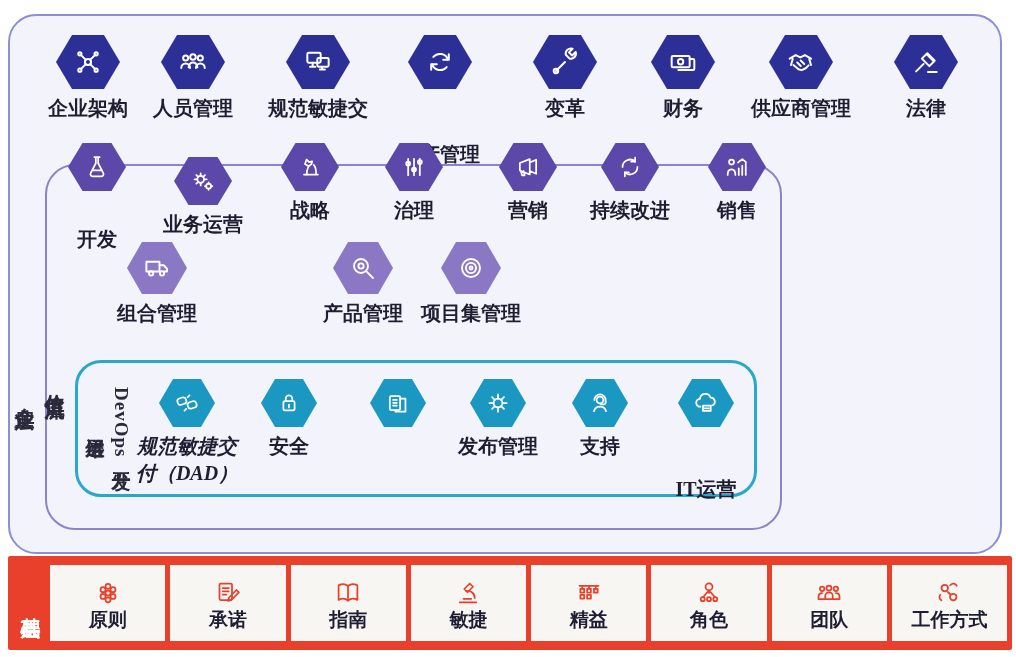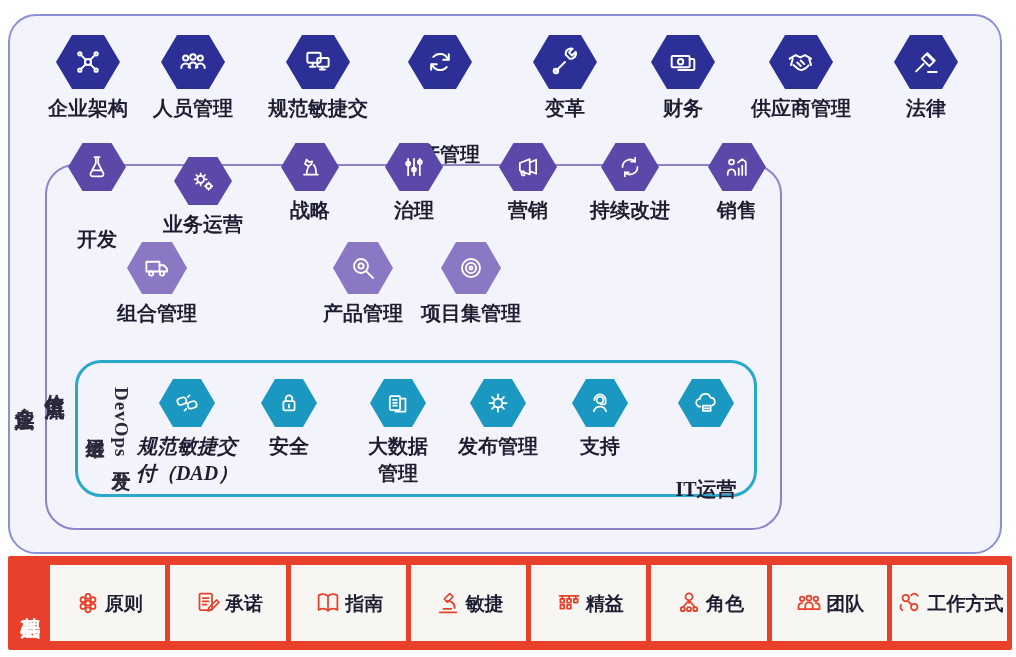--- a/index.html
+++ b/index.html
@@ -44,21 +44,21 @@
   .red-bar{
     position:absolute;left:8px;top:556px;width:1004px;height:94px;background:#e8402a;
     display:flex;align-items:center;box-sizing:border-box;border-radius:2px;
   }
   .foundation-label{
     writing-mode:vertical-rl;text-orientation:mixed;color:#ffffff;font-size:20px;
     font-weight:700;margin:0 3px 0 10px;letter-spacing:1px;flex:none;
   }
   .cells{flex:1;display:flex;gap:5px;height:76px;margin:0 5px 0 2px;}
   .cell{
-    flex:1;background:#f7f6f3;display:flex;flex-direction:row;align-items:center;
+    flex:1;background:#f7f6f3;display:flex;flex-direction:column;align-items:center;
     justify-content:center;gap:2px;
   }
   .cell svg{stroke:#e8402a;fill:none;stroke-width:1.4;stroke-linecap:round;stroke-linejoin:round;flex:none;}
   .cell-label{font-size:19px;font-weight:700;color:#1e1e32;line-height:1;}
 </style>
 </head>
 <body>
 
 <div id="canvas">
   <div class="outer-box"></div>
@@ -271,22 +271,20 @@
         <div class="hex-label">安全</div>
       </div>
       <div class="hex-item" style="left: 323px; top: 379px;">
         <div class="hex" style="width: 56px; height: 48px; background: rgb(27, 152, 193);">
           <svg width="28" height="28" viewBox="0 0 24 24">
             <rect x="5" y="6" width="8.8" height="12" rx="1"></rect>
             <path d="M7.8 9.4h3.2M7.8 11.8h3.2M7.8 14.2h3.2"></path>
             <path d="M13.8 8.2h4.6v11.2H9.8"></path>
           </svg>
         </div>
-        <div class="hex-label">大数据
-管理</div>
       </div>
       <div class="hex-item" style="left: 423px; top: 379px;">
         <div class="hex" style="width: 56px; height: 48px; background: rgb(27, 152, 193);">
           <svg width="28" height="28" viewBox="0 0 24 24">
             <circle cx="12" cy="12" r="3.8"></circle>
             <path d="M12 8.2V4.6M12 15.8v3.6M8.2 12H4.6M15.8 12h3.6M9.3 9.3 6.9 6.9M14.7 9.3l2.4-2.4M9.3 14.7l-2.4 2.4M14.7 14.7l2.4 2.4"></path>
           </svg>
         </div>
         <div class="hex-label">发布管理</div>
       </div>

